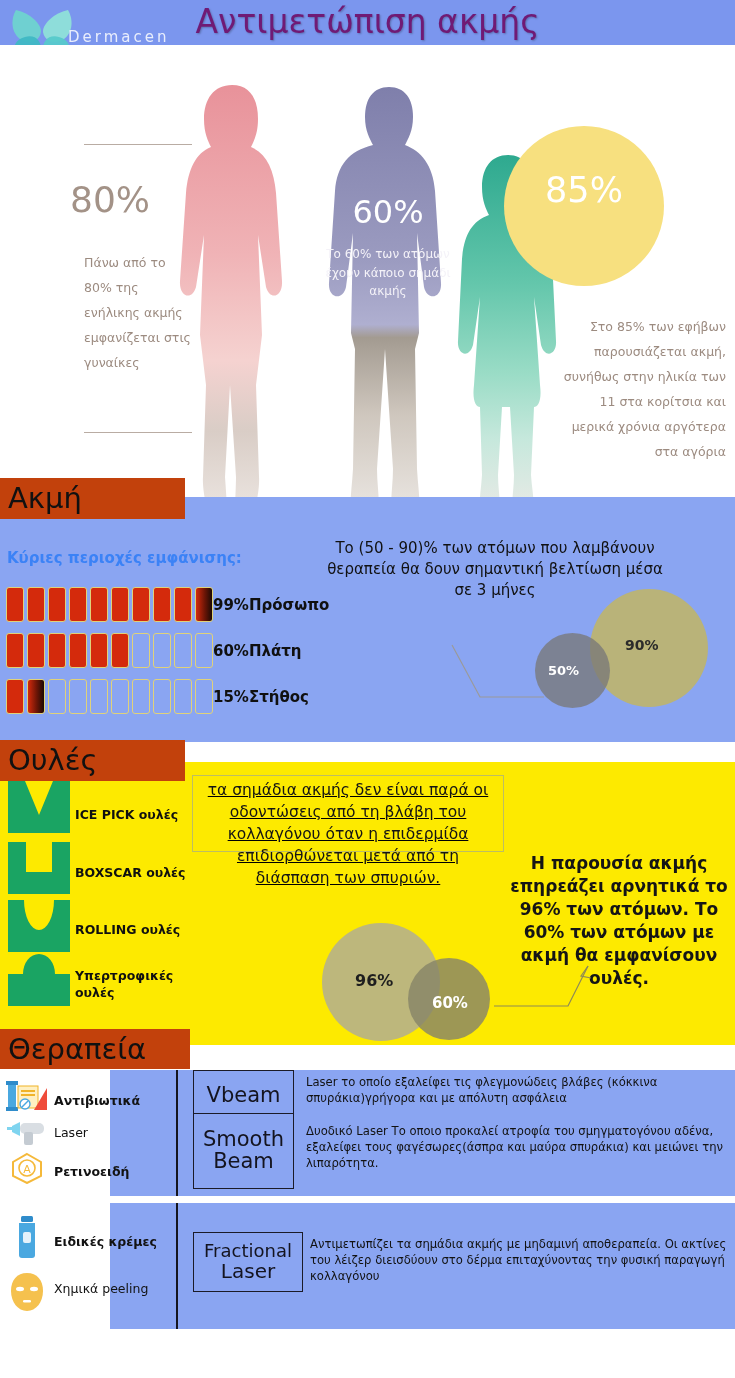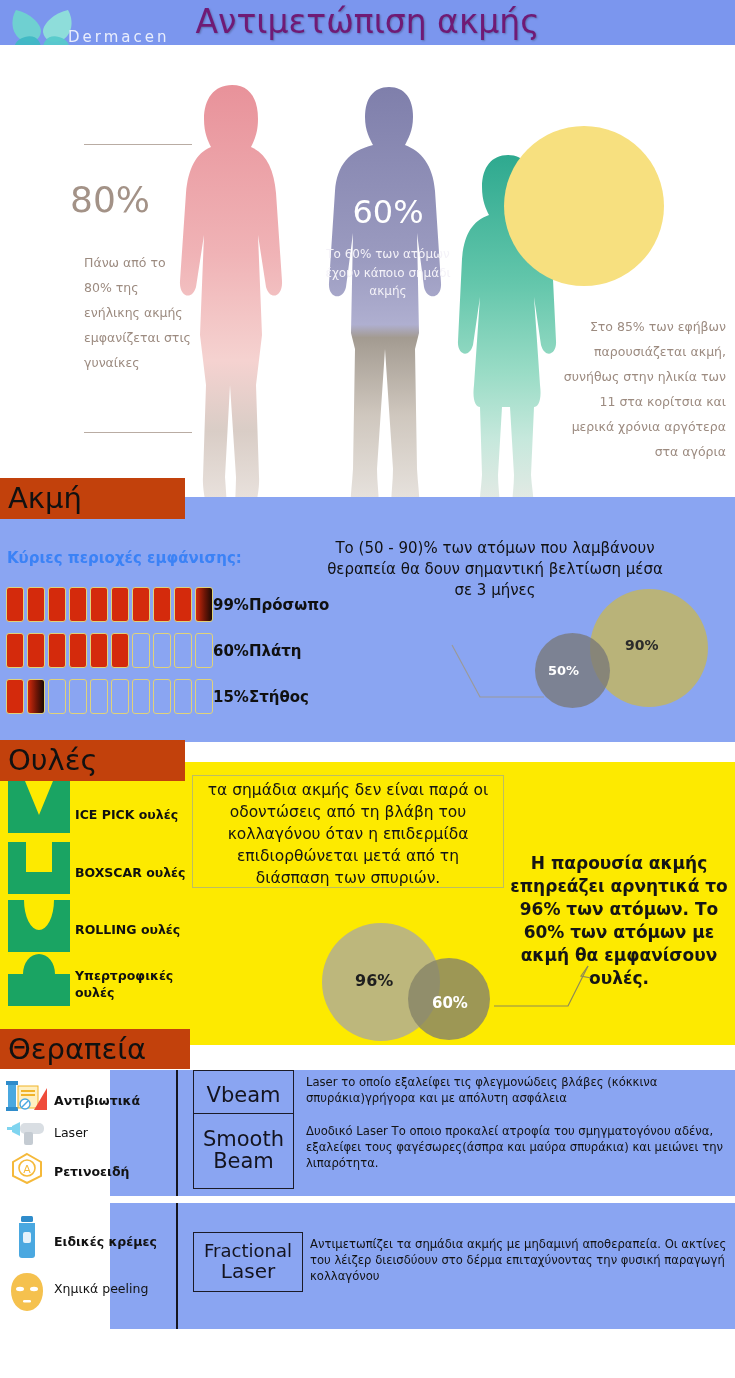--- a/index.html
+++ b/index.html
@@ -130,22 +130,22 @@
 
   
   .scars-section { position:absolute; left:0; top:762px; width:735px; height:283px; background:#fdea00; }
   .scar-icon { position:absolute; left:8px; }
   .scar-label {
     position:absolute; left:75px; font-size:12.5px; font-weight:bold; color:#101010;
     font-family:"DejaVu Sans", sans-serif; line-height:17px; width:112px;
   }
 
   .yellow-box {
-    position:absolute; left:192px; top:775px; width:312px; height:113px;
-    border:1px solid #bdbd63; background:#fdea00;
+    position:absolute; left:192px; top:775px; width:312px; height:77px;
+    border:1px solid #bdbd63; background:#fdea00;text-decoration:underline;
   }
   .yellow-box p {
     text-align:center; font-size:15.5px; line-height:22px; color:#141414;
     font-family:"DejaVu Sans", sans-serif; padding:3px 6px 0 6px;
   }
 
   .scar-right-txt {
     position:absolute; left:508px; top:852px; width:222px; text-align:center;
     font-size:17px; line-height:23px; font-weight:bold; color:#151515;
     font-family:"DejaVu Sans", sans-serif;
@@ -267,20 +267,21 @@
         </defs>
         <path fill="url(#gT)" d="M56 0 C40 0 30 12 30 32 C30 46 34 54 37 60
           C20 66 12 80 10 104 L6 186 C5 200 17 204 21 190 L28 142
           L22 230 C20 246 24 252 28 252 L30 320 C29 336 26 352 28 364 L46 364 C50 352 46 336 46 320 L50 252
           L58 252 L62 320 C62 336 58 352 62 364 L80 364 C84 352 80 336 79 320 L82 252
           C86 252 90 246 88 230 L82 142 L89 190 C93 204 105 200 104 186 L100 104
           C98 80 90 66 74 60 C77 54 81 46 81 32 C81 12 72 0 56 0 Z"></path>
       </svg>
     </div>
     <div class="circle85"></div>
+    <div class="pct85">85%</div>
     <div class="txt85">Στο 85% των εφήβων παρουσιάζεται ακμή, συνήθως στην ηλικία των 11 στα κορίτσια και μερικά χρόνια αργότερα στα αγόρια</div>
   </div>
 
   <div class="acne-section"></div>
   <div class="red-tab" id="acne-tab">Ακμή</div>
 
   <div class="areas-label">Κύριες περιοχές εμφάνισης:</div>
 
   <div class="bars">
 

